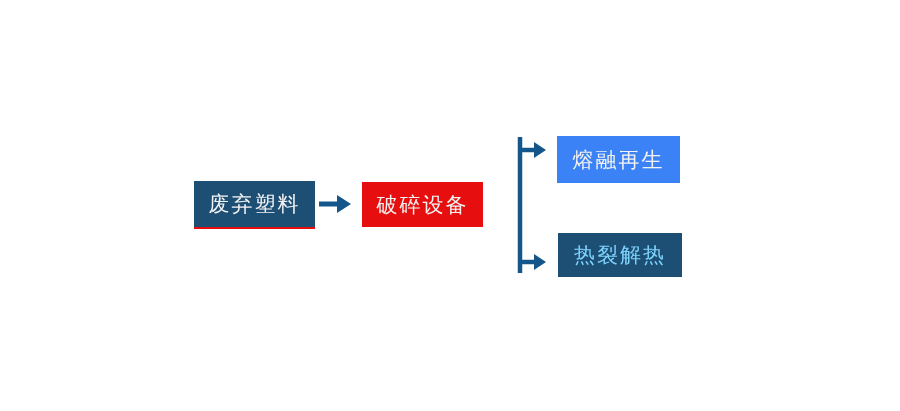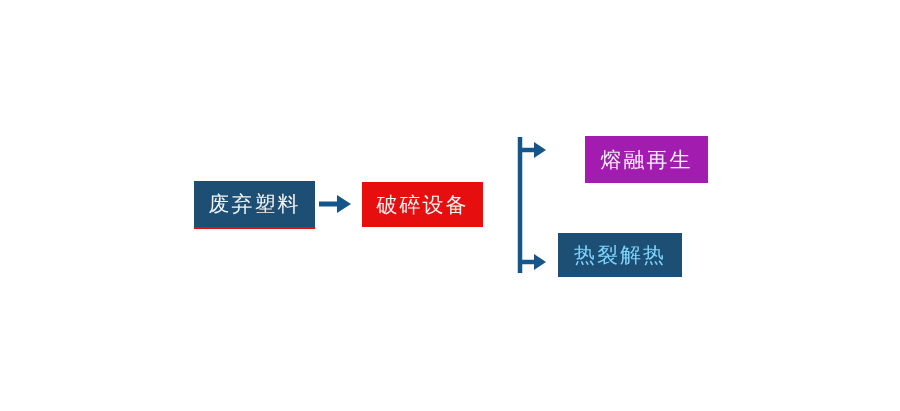--- a/index.html
+++ b/index.html
@@ -46,21 +46,21 @@
 <div class="canvas" style="background-color: rgb(255, 255, 255);">
 
   <div class="node" id="node-waste-plastic" style="background-color: rgb(29, 78, 116); border-bottom-color: rgb(230, 14, 14); color: rgb(242, 242, 242);">
     <span>废弃塑料</span>
   </div>
 
   <div class="node" id="node-crushing" style="background-color: rgb(230, 14, 14); color: rgb(242, 242, 242);">
     <span>破碎设备</span>
   </div>
 
-  <div class="node" id="node-melt-regen" style="background-color: #a21caf; color: rgb(242, 242, 242); margin-left: 28px;">
+  <div class="node" id="node-melt-regen" style="background-color: #3b82f6; color: rgb(242, 242, 242);">
     <span>熔融再生</span>
   </div>
 
   <div class="node" id="node-pyrolysis" style="background-color: rgb(29, 78, 116); color: #7dd3fc;">
     <span>热裂解热</span>
   </div>
 
   <svg class="connectors" viewBox="0 0 900 411" xmlns="http://www.w3.org/2000/svg">
 
     <g>

